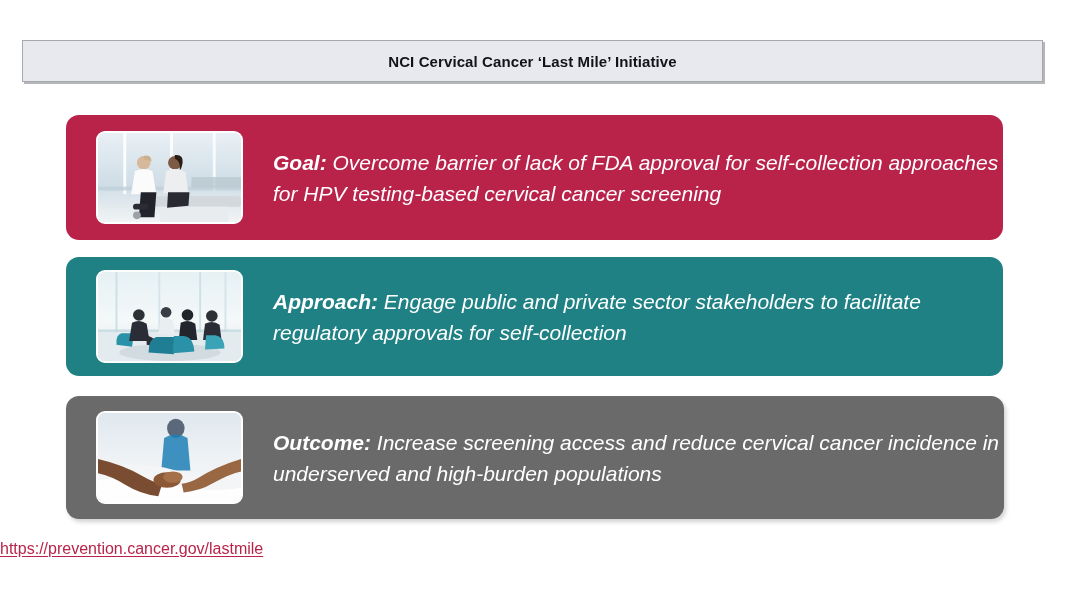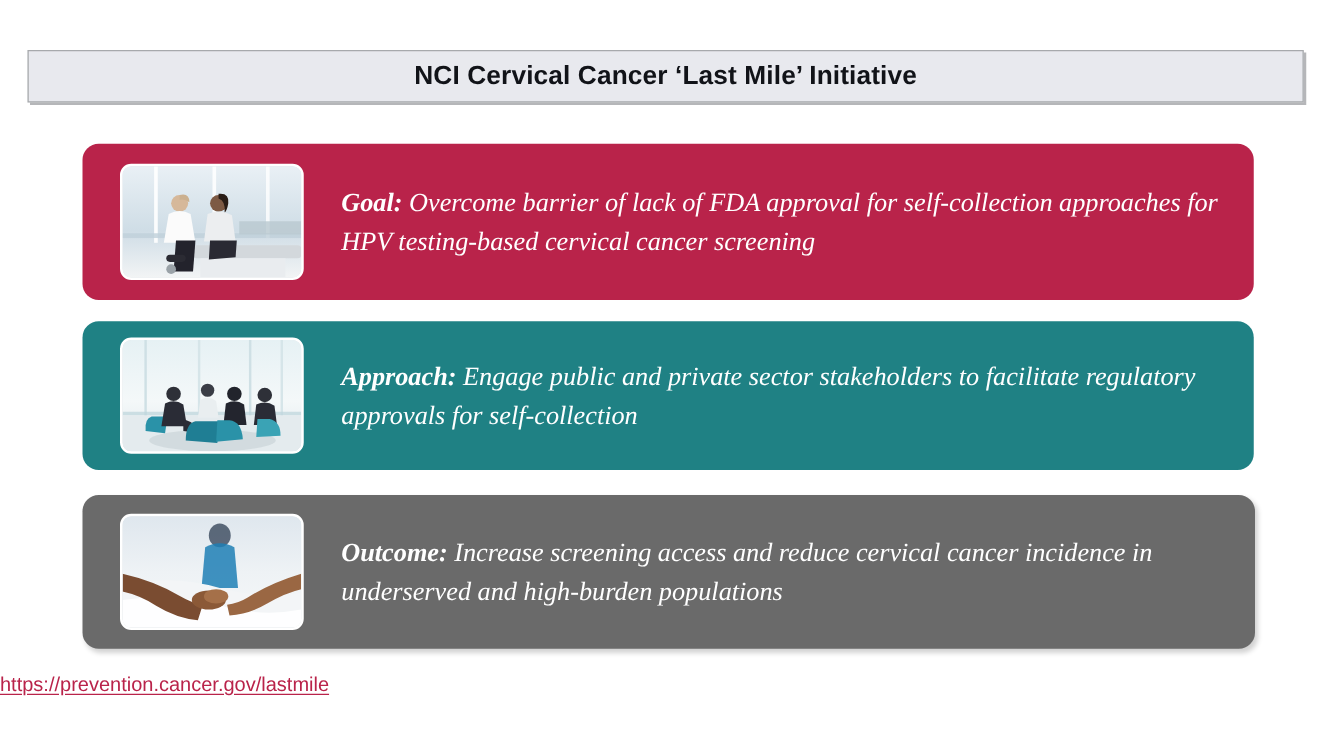--- a/index.html
+++ b/index.html
@@ -33,21 +33,21 @@
     background: #e8e9ee;
     border: 1px solid #a7a9ac;
     box-shadow: 2px 2px 0 0 rgba(120,122,128,0.55);
     display: flex;
     align-items: center;
     justify-content: center;
     box-sizing: border-box;
   }
   .title-text {
     font-family: "Liberation Sans", sans-serif;
-    font-size: 21px;
+    font-size: 15px;
     font-weight: bold;
     color: #111318;
     letter-spacing: 0.1px;
     white-space: nowrap;
   }
 
   
   .banner {
     position: absolute;
     left: 66px;
@@ -88,21 +88,21 @@
     position: relative;
     overflow: hidden;
     box-sizing: border-box;
   }
   .thumb svg { display: block; width: 100%; height: 100%; }
 
   
   .banner-text {
     margin-left: 30px;
     color: #ffffff;
-    font-family: Liberation Serif, serif;
+    font-family: Liberation Sans, sans-serif;
     font-style: italic;
     font-size: 21px;
     line-height: 31px;
     max-width: 735px;
   }
   .banner-text .lead {
     font-weight: bold;
     font-style: italic;
   }
 

